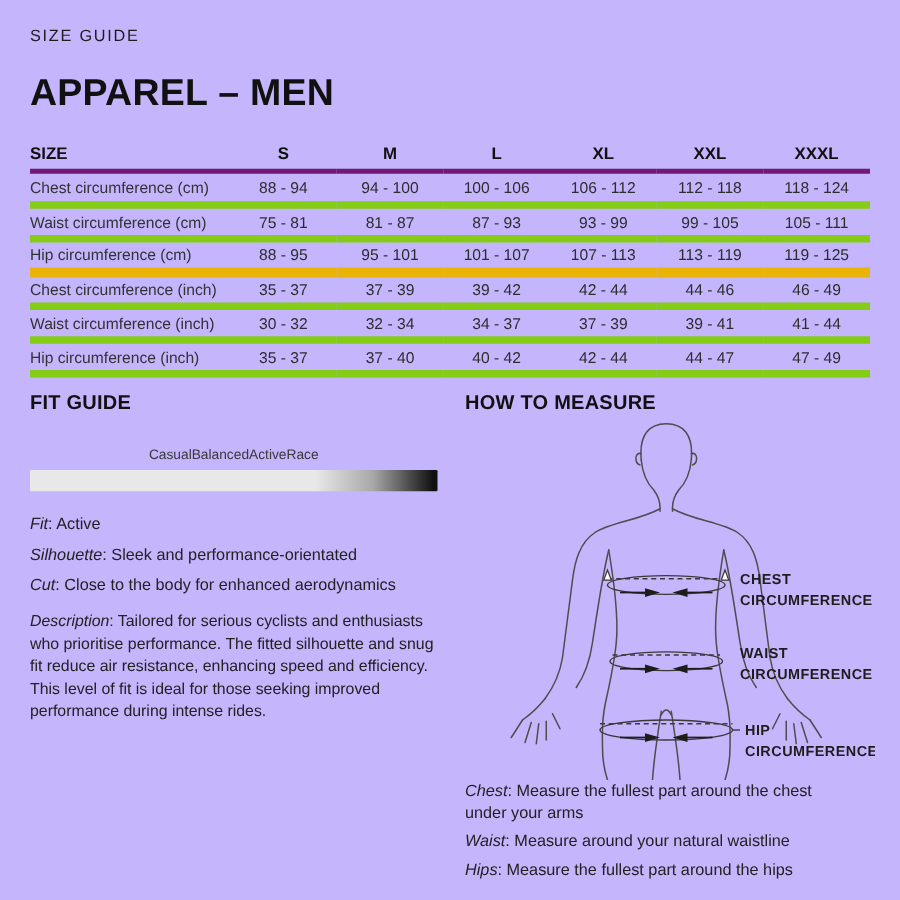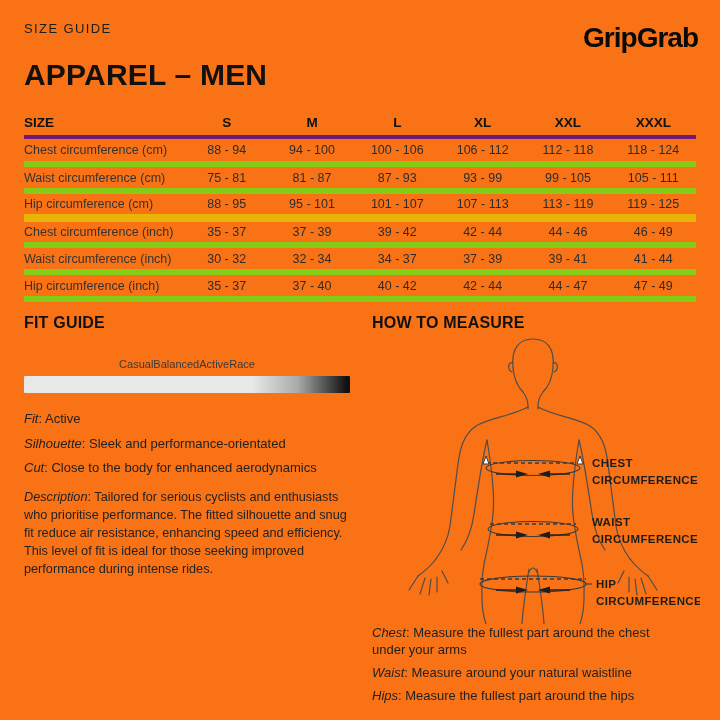--- a/index.html
+++ b/index.html
@@ -4,21 +4,21 @@
 <style>
   * { margin: 0; padding: 0; box-sizing: border-box; }
   html, body { background: #ffffff; }
   body {
     width: 720px; height: 720px;
     font-family: "Liberation Sans", sans-serif;
     color: #1d1d1b;
     position: relative;
     overflow: hidden;
   }
-  .page { position: absolute; inset: 0; background: #f97316; }
+  .page { position: absolute; inset: 0; background: #c4b5fd; }
 
   
   .kicker {
     position: absolute; left: 24px; top: 21px;
     font-size: 13px; letter-spacing: 1.4px; font-weight: 500; color: #1d1d1b;
   }
   .brand {
     position: absolute; right: 22px; top: 22px;
     font-size: 28px; font-weight: 800; letter-spacing: -1px; color: #0a0a0a;
   }
@@ -72,21 +72,20 @@
                    font-family: "Liberation Sans", sans-serif; }
   .instructions { position: absolute; left: 372px; top: 624px; width: 300px; }
   .instr { font-size: 13px; line-height: 17px; color: #222; margin-bottom: 6px; }
 </style>
 </head>
 <body>
 
 <div class="page">
 
   <div class="kicker">SIZE GUIDE</div>
-  <div class="brand">GripGrab</div>
   <h1 class="page-title">APPAREL – MEN</h1>
 
   <table class="size-table">
     <colgroup>
       <col class="c-label">
         <col class="c-val">
         <col class="c-val">
         <col class="c-val">
       <col class="c-val">
         <col class="c-val">

